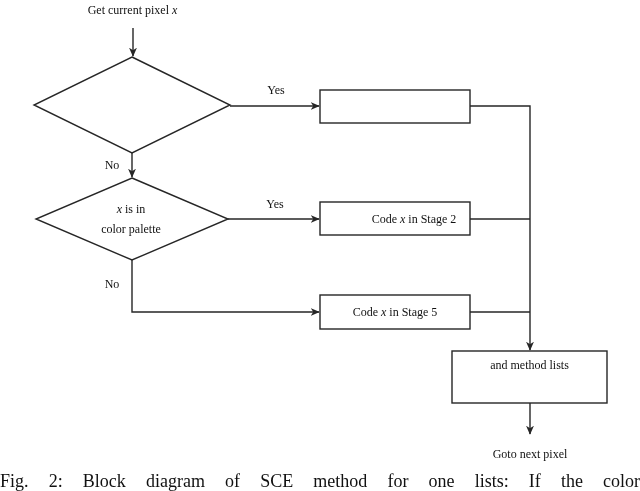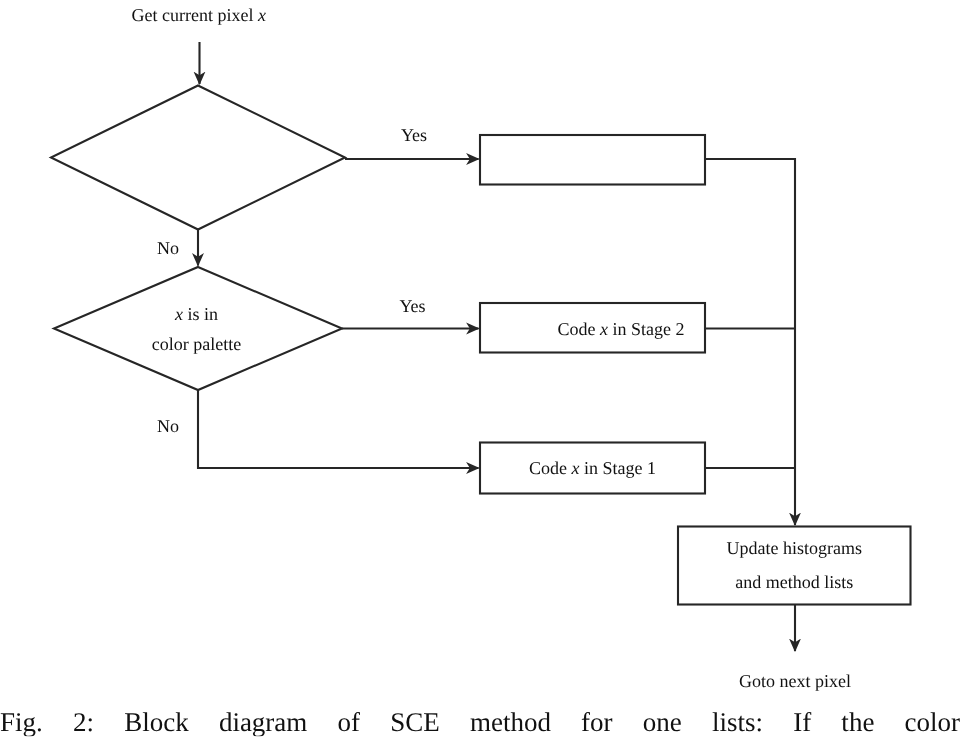--- a/index.html
+++ b/index.html
@@ -105,24 +105,23 @@
     <div><span class="var">x</span><span> is in</span></div>
     <div>color palette</div>
   </div>
 
   <div class="lbl" id="yes1-label">Yes</div>
   <div class="lbl" id="no1-label">No</div>
   <div class="lbl" id="yes2-label">Yes</div>
   <div class="lbl" id="no2-label">No</div>
 
   <div class="lbl" id="box2-label"><span>Code </span><span class="var">x</span><span> in Stage 2</span></div>
-  <div class="lbl" id="box3-label"><span>Code </span><span class="var">x</span><span> in Stage 1</span></div>
+  <div class="lbl" id="box3-label"><span>Code </span><span class="var">x</span><span> in Stage 5</span></div>
 
   <div class="lbl" id="update-label">
-    <div>Update histograms</div>
     <div>and method lists</div>
   </div>
 
   <div class="lbl" id="goto-label">Goto next pixel</div>
 
   <div id="caption"><span class="figlabel">Fig. 2:</span> <span>Block diagram of SCE method for one lists: If the color</span></div>
 
 </div>
 
 </body></html>

